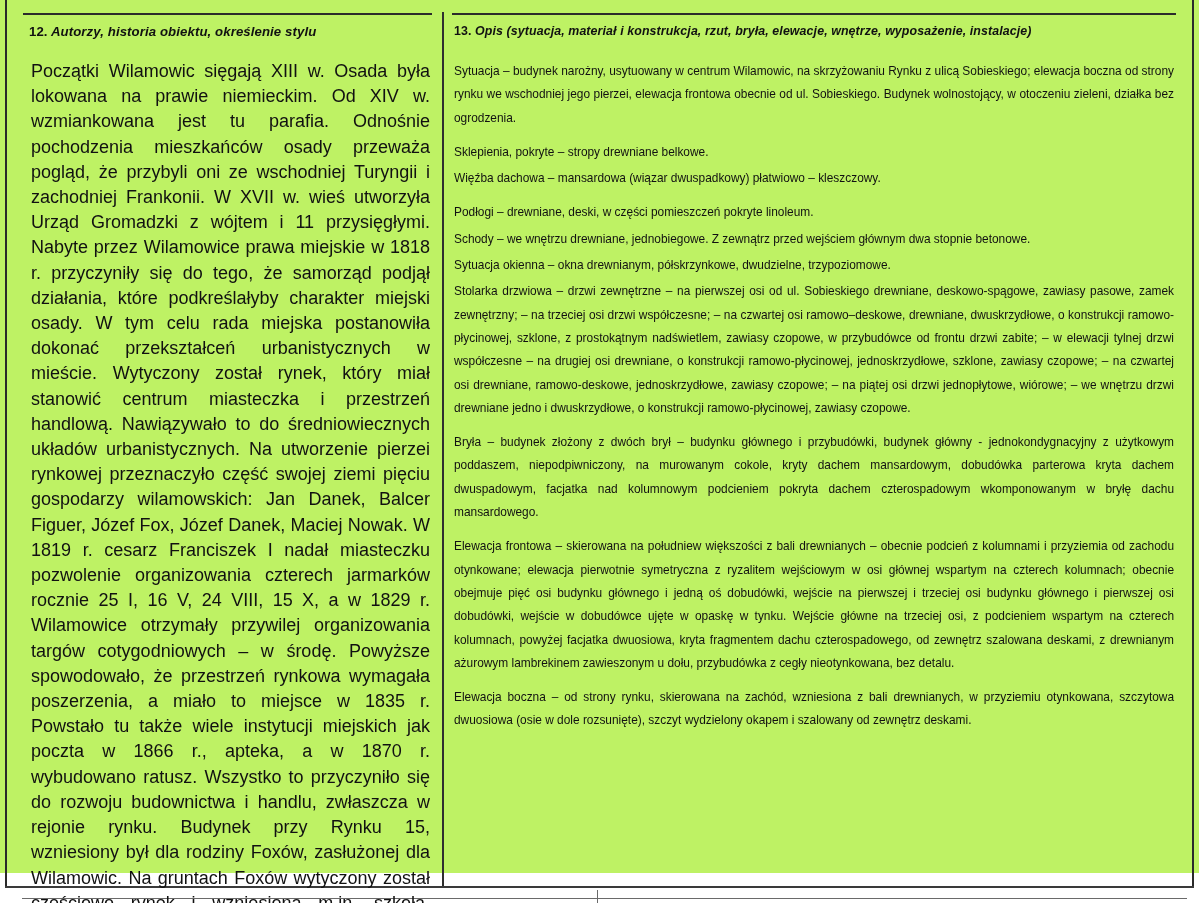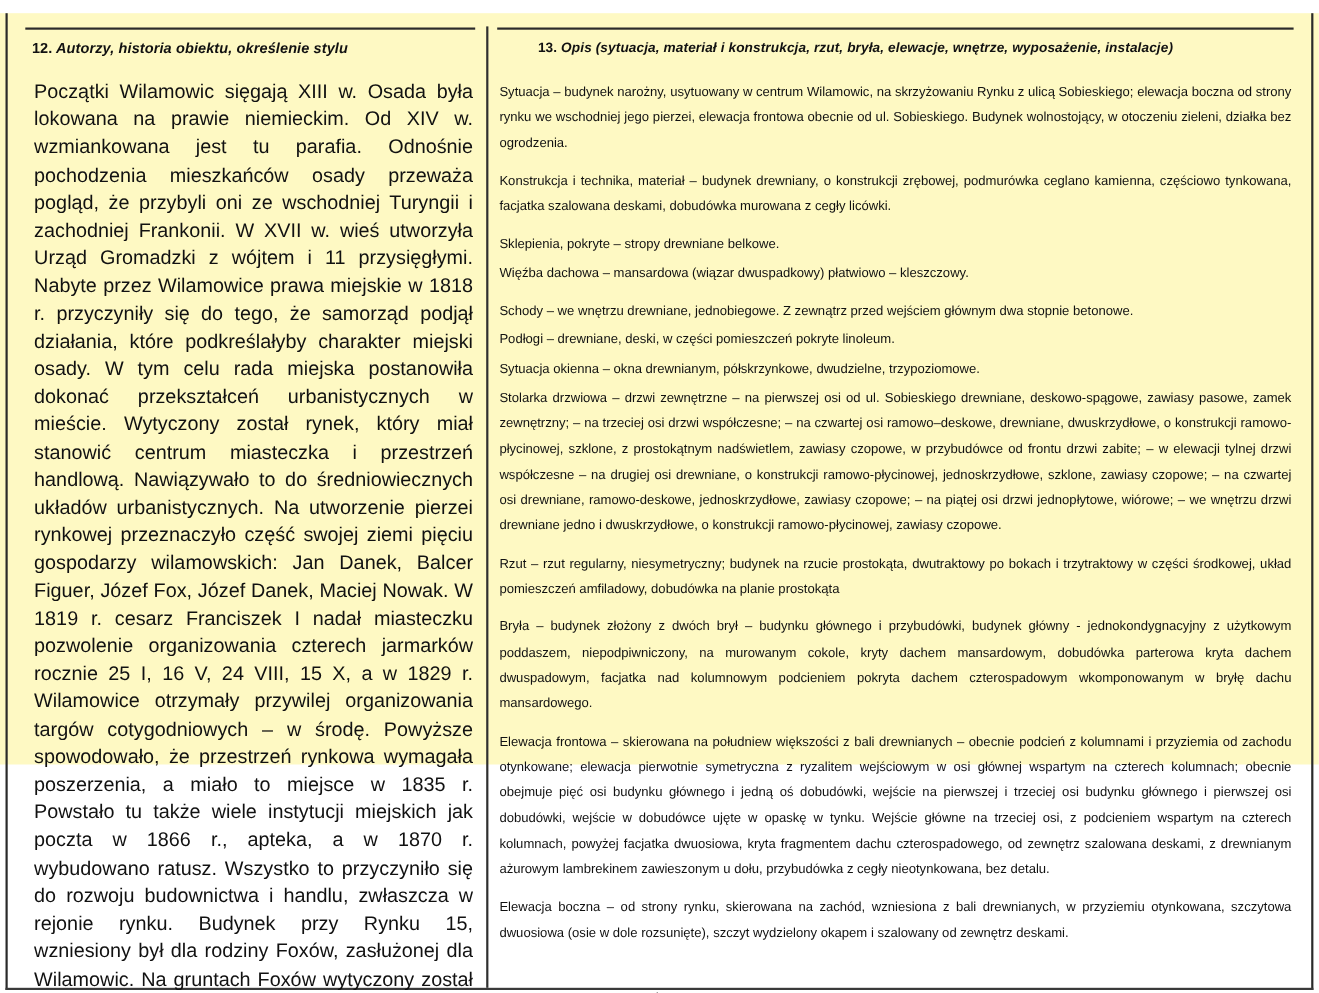--- a/index.html
+++ b/index.html
@@ -14,25 +14,25 @@
     font-family: "Liberation Sans", sans-serif;
     color: #111111;
     overflow: hidden;
     position: relative;
   }
 
   
   .page {
     position: absolute;
     left: 0;
-    top: 12px;
+    top: 0;
     width: 1199px;
-    height: 683px;
+    height: 873px;
     box-sizing: border-box;
-    background: #fef9c3;
+    background: #bef264;
   }
   .frame-left {
     position: absolute;
     left: 5px; top: 0px;
     width: 2px; height: 888px;
     background: #2a2a2a;
   }
   .frame-right {
     position: absolute;
     left: 1192px; top: 0px;
@@ -89,21 +89,20 @@
     font-style: normal;
     font-weight: bold;
   }
   .col-left .section-head {
     font-size: 13.2px;
     padding: 9px 10px 0 22px;
   }
   .col-right .section-head {
     font-size: 12.4px;
     padding: 9px 18px 0 10px;
-    margin-left: 35px;
   }
 
   
   .body-left {
     padding: 20px 12px 0 24px;
     font-size: 18px;
     line-height: 25.2px;
     text-align: justify;
     text-justify: inter-word;
   }
@@ -148,28 +147,26 @@
   </div>
 
   <div class="col col-right">
     <div class="rule"></div>
     <div class="section-head">
       <span class="num">13.</span>
       <span>Opis (sytuacja, materiał i konstrukcja, rzut, bryła, elewacje, wnętrze, wyposażenie, instalacje)</span>
     </div>
     <div class="body-right" id="desc-entries">
         <p><span class="lead">Sytuacja</span><span> –  budynek narożny, usytuowany w centrum Wilamowic, na skrzyżowaniu Rynku z ulicą Sobieskiego; elewacja boczna od strony rynku we wschodniej jego pierzei, elewacja frontowa obecnie od ul. Sobieskiego. Budynek wolnostojący, w otoczeniu zieleni, działka bez ogrodzenia.</span></p>
-        <p><span class="lead">Konstrukcja i technika, materiał</span><span> – budynek drewniany, o konstrukcji zrębowej, podmurówka ceglano kamienna, częściowo tynkowana, facjatka szalowana deskami, dobudówka murowana z cegły licówki.</span></p>
         <p class="tight"><span class="lead">Sklepienia, pokryte</span><span> – stropy drewniane belkowe.</span></p>
         <p><span class="lead">Więźba  dachowa</span><span> – mansardowa (wiązar dwuspadkowy) płatwiowo – kleszczowy.</span></p>
+        <p class="tight"><span class="lead">Podłogi</span><span> – drewniane, deski, w części pomieszczeń pokryte linoleum.</span></p>
         <p class="tight"><span class="lead">Schody</span><span> – we wnętrzu drewniane, jednobiegowe. Z zewnątrz przed wejściem głównym dwa stopnie betonowe.</span></p>
-        <p class="tight"><span class="lead">Podłogi</span><span> – drewniane, deski, w części pomieszczeń pokryte linoleum.</span></p>
         <p class="tight"><span class="lead">Sytuacja okienna</span><span> – okna drewnianym, półskrzynkowe, dwudzielne, trzypoziomowe.</span></p>
         <p><span class="lead">Stolarka drzwiowa</span><span> – drzwi zewnętrzne – na pierwszej osi od ul. Sobieskiego drewniane, deskowo-spągowe, zawiasy pasowe, zamek zewnętrzny; – na trzeciej osi drzwi współczesne; – na czwartej osi ramowo–deskowe, drewniane, dwuskrzydłowe, o konstrukcji ramowo-płycinowej, szklone, z prostokątnym nadświetlem, zawiasy czopowe, w przybudówce od frontu drzwi zabite; – w elewacji tylnej drzwi współczesne – na drugiej osi drewniane, o konstrukcji ramowo-płycinowej, jednoskrzydłowe, szklone, zawiasy czopowe; – na czwartej osi drewniane, ramowo-deskowe, jednoskrzydłowe, zawiasy czopowe; – na piątej osi drzwi jednopłytowe, wiórowe; – we wnętrzu  drzwi drewniane jedno i dwuskrzydłowe, o konstrukcji ramowo-płycinowej, zawiasy czopowe.</span></p>
-        <p><span class="lead">Rzut </span><span>– rzut regularny, niesymetryczny; budynek na rzucie prostokąta, dwutraktowy po bokach i trzytraktowy w części środkowej, układ pomieszczeń amfiladowy, dobudówka na planie prostokąta</span></p>
         <p><span class="lead">Bryła</span><span> – budynek złożony z dwóch brył – budynku głównego i przybudówki, budynek główny - jednokondygnacyjny z użytkowym poddaszem, niepodpiwniczony, na murowanym cokole, kryty dachem mansardowym, dobudówka parterowa kryta dachem dwuspadowym, facjatka nad kolumnowym podcieniem pokryta dachem czterospadowym wkomponowanym w bryłę dachu mansardowego.</span></p>
         <p><span class="lead">Elewacja frontowa</span><span> – skierowana na południew większości z bali drewnianych – obecnie podcień z kolumnami i przyziemia od zachodu otynkowane; elewacja pierwotnie symetryczna z ryzalitem wejściowym w osi głównej wspartym na czterech kolumnach; obecnie obejmuje pięć osi budynku głównego i jedną oś dobudówki, wejście na pierwszej i trzeciej osi budynku głównego i pierwszej osi dobudówki, wejście w dobudówce ujęte w opaskę w tynku. Wejście główne na trzeciej osi, z podcieniem wspartym na czterech kolumnach, powyżej facjatka dwuosiowa, kryta fragmentem dachu czterospadowego, od zewnętrz szalowana deskami, z drewnianym ażurowym lambrekinem zawieszonym u dołu, przybudówka z cegły nieotynkowana, bez detalu.</span></p>
         <p class="tight"><span class="lead">Elewacja boczna</span><span> – od strony rynku, skierowana na zachód, wzniesiona z bali drewnianych, w przyziemiu otynkowana, szczytowa dwuosiowa (osie w dole rozsunięte), szczyt wydzielony okapem i szalowany od zewnętrz deskami.</span></p>
       </div>
 
   </div>
 
 </div>
 
 </body></html>

